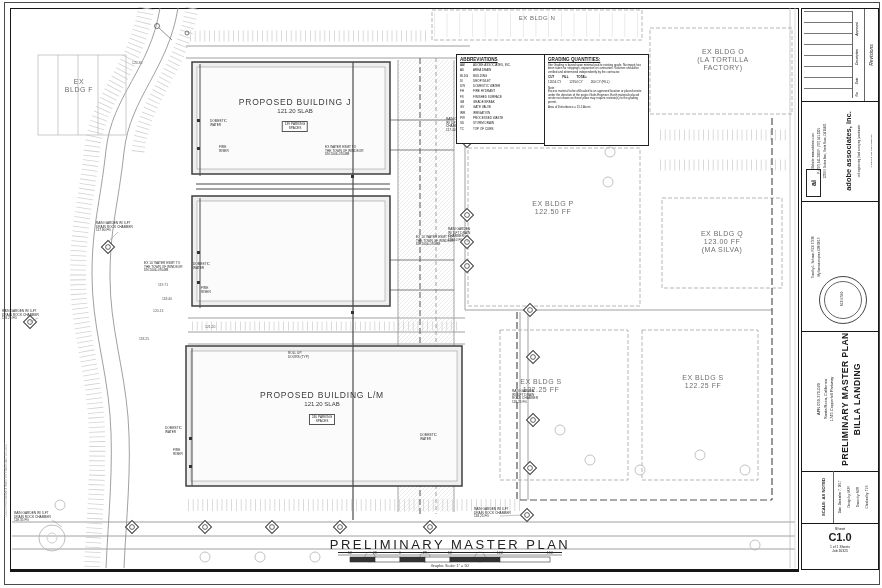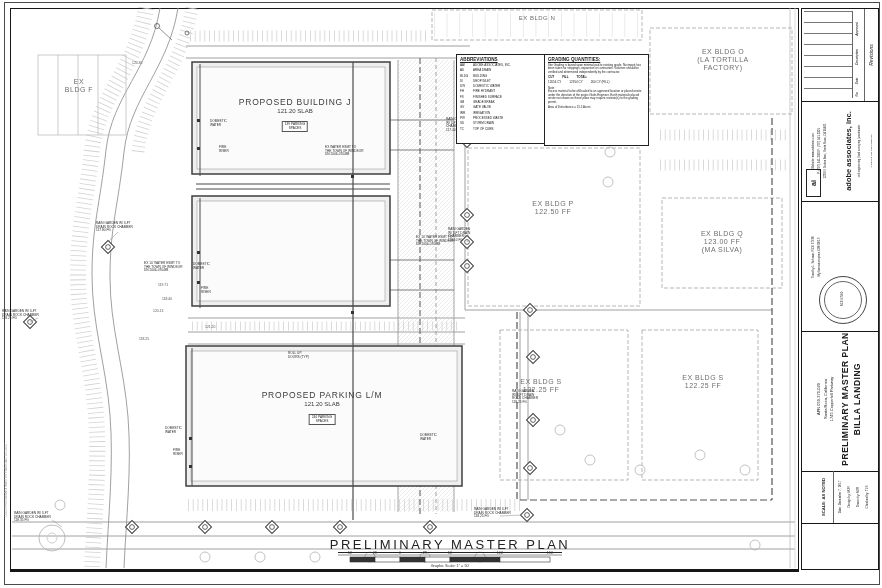--- a/index.html
+++ b/index.html
@@ -216,21 +216,21 @@
 
     <div class="rot" style="left:6px;top:480px;font-size:3px;color:#999;">16325 PRELIMINARY MASTER PLAN.DWG  12/7/2017</div>
 
     <div class="lbl ctr" style="left:295px;top:98px;">
       <div class="bname">PROPOSED BUILDING J</div>
       <div class="bslab">121.20 SLAB</div>
       <span class="pbox pre">139 PARKING
 SPACES</span>
     </div>
     <div class="lbl ctr" style="left:322px;top:391px;">
-      <div class="bname">PROPOSED PARKING L/M</div>
+      <div class="bname">PROPOSED BUILDING L/M</div>
       <div class="bslab">121.20 SLAB</div>
       <span class="pbox pre">246 PARKING
 SPACES</span>
     </div>
 
     <div class="lbl ctr exlbl pre" style="left:79px;top:78px;">EX
 BLDG F</div>
     <div class="lbl ctr exlbl" style="left:537px;top:15px;font-size:6px;">EX BLDG N</div>
     <div class="lbl ctr exlbl pre" style="left:723px;top:48px;">EX BLDG O
 (LA TORTILLA
@@ -431,15 +431,21 @@
 
     <div class="sec" style="top:462px;height:52px;">
       <div style="position:absolute;left:31px;top:0;height:52px;border-left:0.6px solid #666;"></div>
       <div class="rot" style="left:22px;top:26px;font-size:4.2px;font-weight:bold;">SCALE:  AS NOTED</div>
       <div class="rot" style="left:38px;top:26px;font-size:3px;">Date:  December 7, 2017</div>
       <div class="rot" style="left:47px;top:26px;font-size:3px;">Design by:  MJR</div>
       <div class="rot" style="left:56px;top:26px;font-size:3px;">Drawn by:  MJR</div>
       <div class="rot" style="left:65px;top:26px;font-size:3px;">Checked by:  TLS</div>
     </div>
 
+    <div class="sec" style="top:514px;height:45px;border-bottom:none;text-align:center;">
+      <div style="font-size:4px;margin-top:3px;">Sheet</div>
+      <div style="font-size:11px;font-weight:bold;">C1.0</div>
+      <div style="font-size:3.4px;margin-top:2px;">1  of  1  Sheets</div>
+      <div style="font-size:3.4px;">Job  16325</div>
+    </div>
   </div>
 
 </div>
 
 </body></html>

